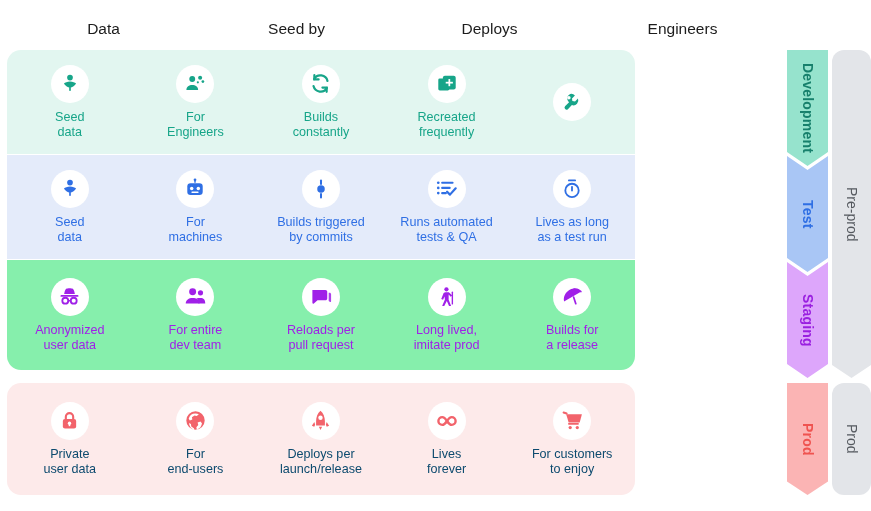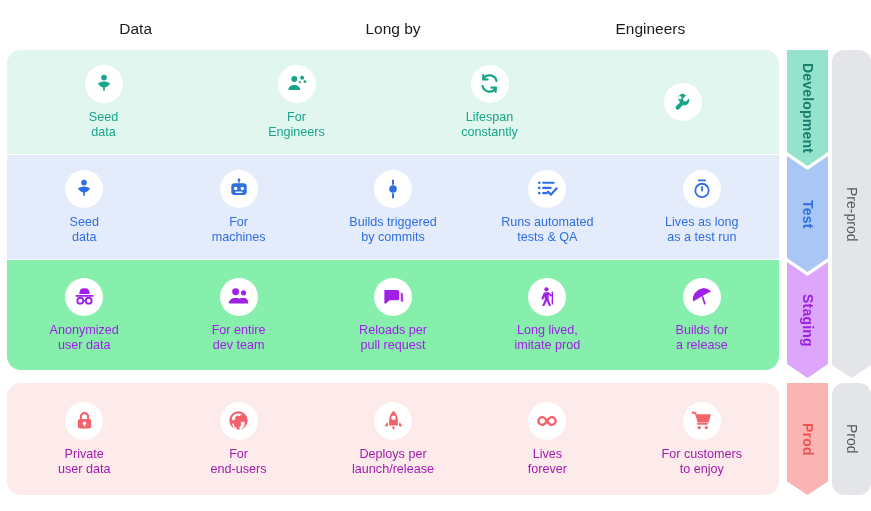--- a/index.html
+++ b/index.html
@@ -8,35 +8,35 @@
     font-family:"Liberation Sans", sans-serif;
     overflow:hidden;position:relative;
   }
   .board{position:absolute;left:0;top:0;width:871px;height:511px;}
 
   
   .header{position:absolute;left:7px;top:16px;width:772px;height:26px;display:flex;}
   .head-cell{flex:1;text-align:center;font-size:15.5px;color:#1c1c1c;line-height:26px;}
 
   
-  .row{position:absolute;left:7px;width:772px;display:flex;align-items:center;}
+  .row{position:absolute;left:7px;width:628px;display:flex;align-items:center;}
   .row-dev{top:50px;height:104px;background:#e2f6f0;border-radius:14px 14px 0 0;}
   .row-test{top:155px;height:104px;background:#e4ebfa;}
   .row-stg{top:260px;height:110px;background:#86efac;border-radius:0 0 14px 14px;}
   .row-prod{top:383px;height:112px;background:#fdeaea;border-radius:14px;}
 
   .cell{flex:1;display:flex;flex-direction:column;align-items:center;justify-content:center;gap:7px;}
   .ico{
     width:38px;height:38px;border-radius:50%;background:#ffffff;
     display:flex;align-items:center;justify-content:center;
   }
   .ico svg{display:block;}
   .cap{font-size:12.6px;line-height:15px;text-align:center;white-space:pre-line;}
 
-  .c-dev{color:#17a589;} .c-test{color:#2f6fe4;} .c-stg{color:#a020e8;} .c-prod{color:#a21caf;}
+  .c-dev{color:#17a589;} .c-test{color:#2f6fe4;} .c-stg{color:#a020e8;} .c-prod{color:#0c4a6e;}
 
   
   .tab{position:absolute;width:41px;display:flex;align-items:center;justify-content:center;}
   .tab span{
     writing-mode:vertical-rl;text-orientation:mixed;
     font-size:14px;font-weight:bold;letter-spacing:.2px;
   }
   .t-dev{left:787px;top:50px;height:116px;background:#96e3cd;color:#17806c;
     clip-path:polygon(0 0,100% 0,100% 88%,50% 100%,0 88%);}
   .t-test{left:787px;top:156px;height:116px;background:#a9c6f5;color:#2f6fe4;
@@ -53,21 +53,22 @@
     clip-path:polygon(0 0,100% 0,100% 96%,50% 100%,0 96%);}
   .g-prod{top:383px;height:112px;border-radius:12px;}
 </style>
 </head>
 <body>
 
 <div class="board">
 
   <div class="header">
     <div class="head-cell">Data</div>
-    <div class="head-cell">Long by</div>
+    <div class="head-cell">Seed by</div>
+    <div class="head-cell">Deploys</div>
     <div class="head-cell">Engineers</div>
   </div>
 
   <div class="row row-dev">
     <div class="cell">
       <span class="ico">
         <svg width="22" height="22" viewBox="0 0 24 24" fill="#17a589">
           <circle cx="12" cy="5" r="3.1"></circle>
           <path d="M12 9.2c-3 0-5.4 1.1-6.6 2.2 1.3 2.6 3.8 4.3 6.6 4.3s5.3-1.7 6.6-4.3C17.4 10.3 15 9.2 12 9.2z"></path>
           <rect x="11.1" y="15" width="1.8" height="4.6" rx="0.8"></rect>
@@ -91,22 +92,34 @@
     </div>
     <div class="cell">
       <span class="ico">
         <svg width="23" height="23" viewBox="0 0 24 24" fill="none" stroke="#17a589" stroke-width="2.3" stroke-linecap="round">
           <path d="M19.3 9.3A7.6 7.6 0 0 0 5.3 7.4"></path>
           <path d="M4.7 14.7a7.6 7.6 0 0 0 14 1.9"></path>
           <path d="M5.6 3.3v4.4h4.4"></path>
           <path d="M18.4 20.7v-4.4H14"></path>
         </svg>
       </span>
-      <span class="cap c-dev">Lifespan
+      <span class="cap c-dev">Builds
 constantly</span>
+    </div>
+    <div class="cell">
+      <span class="ico">
+        <svg width="22" height="22" viewBox="0 0 24 24" fill="#17a589">
+          <rect x="2.5" y="6" width="12" height="13" rx="1.6"></rect>
+          <rect x="7.5" y="3" width="14" height="15" rx="2.2" fill="#17a589"></rect>
+          <rect x="13.6" y="6.6" width="1.9" height="7.8" fill="#ffffff"></rect>
+          <rect x="10.6" y="9.6" width="7.8" height="1.9" fill="#ffffff"></rect>
+        </svg>
+      </span>
+      <span class="cap c-dev">Recreated
+frequently</span>
     </div>
     <div class="cell">
       <span class="ico">
         <svg width="22" height="22" viewBox="0 0 24 24" fill="#17a589">
           <path d="M10.1 3.2a5.4 5.4 0 0 0-1.3 9.1l-4.4 4.4a2.2 2.2 0 0 0 3.1 3.1l4.4-4.4a5.4 5.4 0 0 0 6.6-7.2l-3.2 3.2-2.9-.4-.4-2.9 3.2-3.2a5.4 5.4 0 0 0-5.1-1.7z"></path>
           <circle cx="8.6" cy="7.4" r="1.9" fill="#ffffff"></circle>
         </svg>
       </span>
     </div>
   </div>

